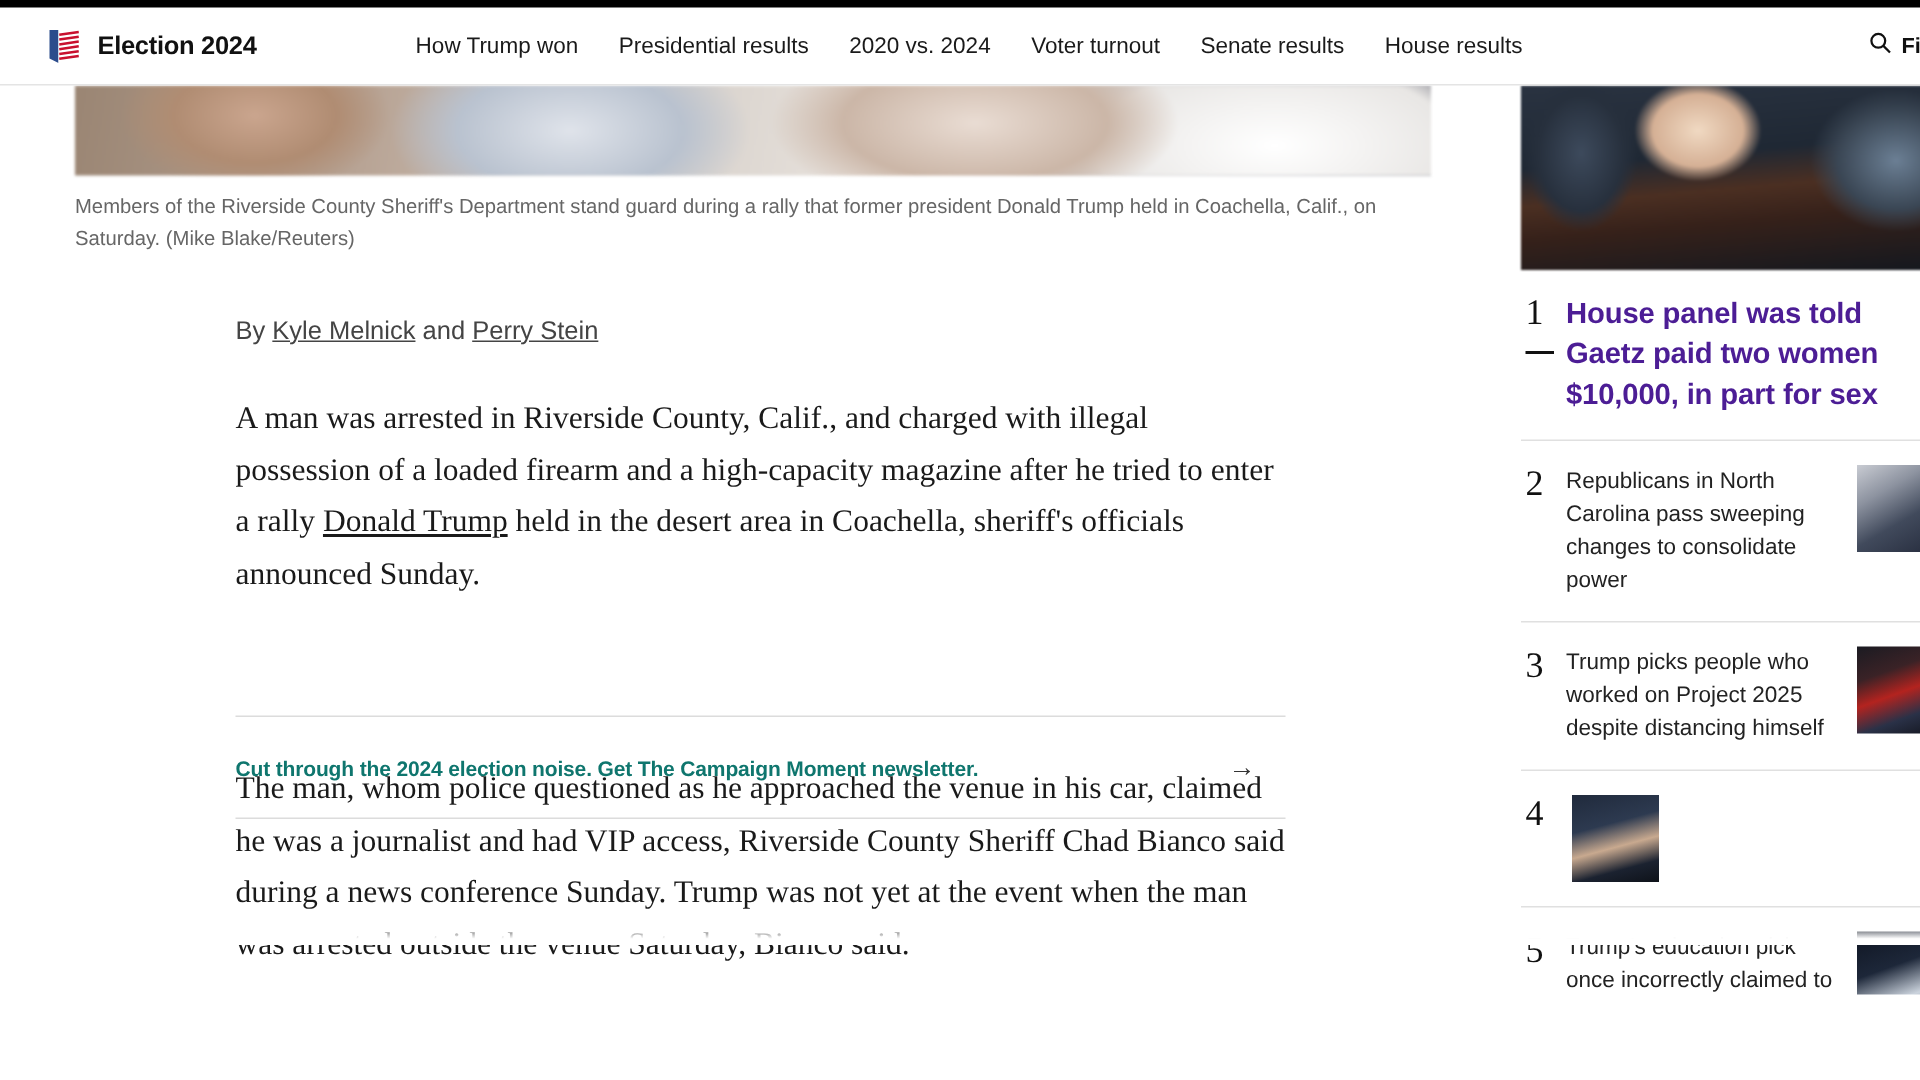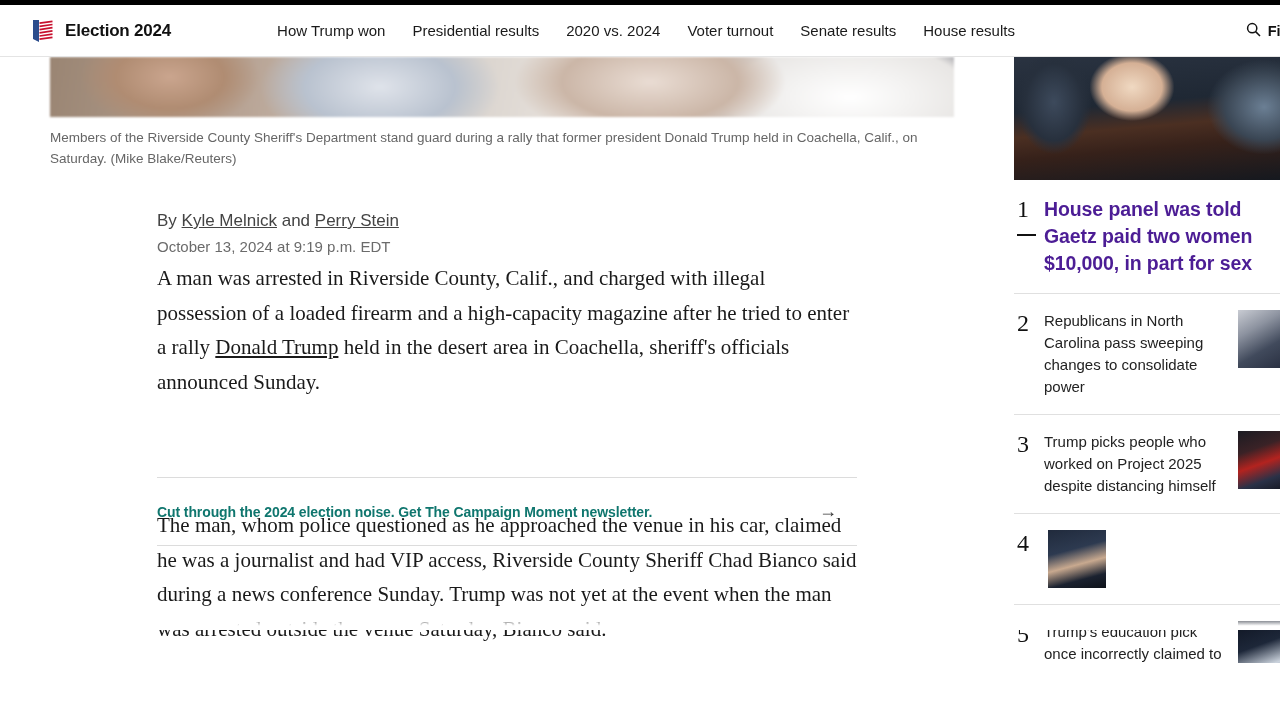--- a/index.html
+++ b/index.html
@@ -163,21 +163,20 @@
   <div class="content">
 
     <div class="article-col">
       <div class="lede-photo"></div>
       <div class="caption">Members of the Riverside County Sheriff's Department stand guard during a rally that former president Donald Trump held in Coachella, Calif., on Saturday. (Mike Blake/Reuters)</div>
 
       <div class="byline">
         <div class="byline-line">
           <span>By </span><a href="#">Kyle Melnick</a><span> and </span><a href="#">Perry Stein</a>
         </div>
-        <div class="timestamp">October 13, 2024 at 9:19 p.m. EDT</div>
       </div>
 
       <p class="body-text" id="para1"><span>A man was arrested in Riverside County, Calif., and charged with illegal possession of a loaded firearm and a high-capacity magazine after he tried to enter a rally </span><a href="#">Donald Trump</a><span> held in the desert area in Coachella, sheriff's officials announced Sunday.</span></p>
 
       <div class="promo">
         <span class="promo-text">Cut through the 2024 election noise. Get The Campaign Moment newsletter.</span>
         <span class="promo-arrow">→</span>
       </div>
 
       <p class="body-text" id="para2">The man, whom police questioned as he approached the venue in his car, claimed he was a journalist and had VIP access, Riverside County Sheriff Chad Bianco said during a news conference Sunday. Trump was not yet at the event when the man was arrested outside the venue Saturday, Bianco said.</p>

